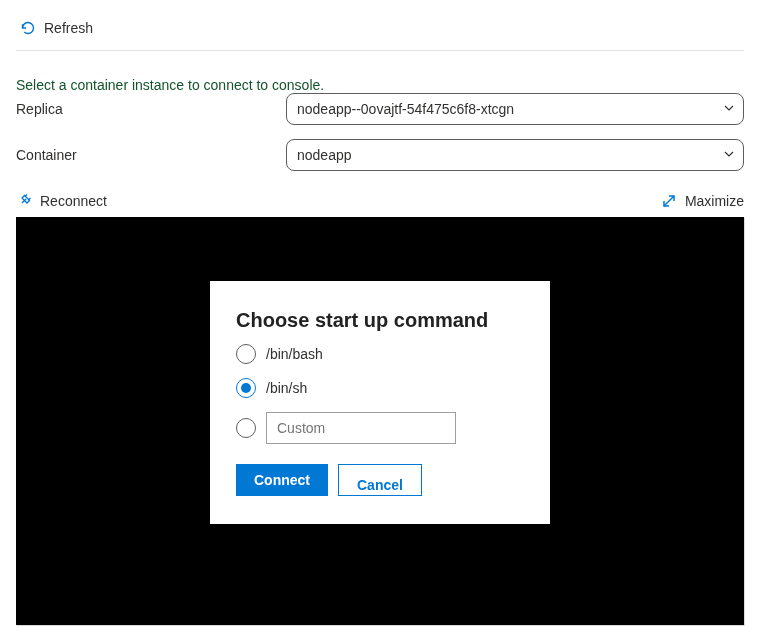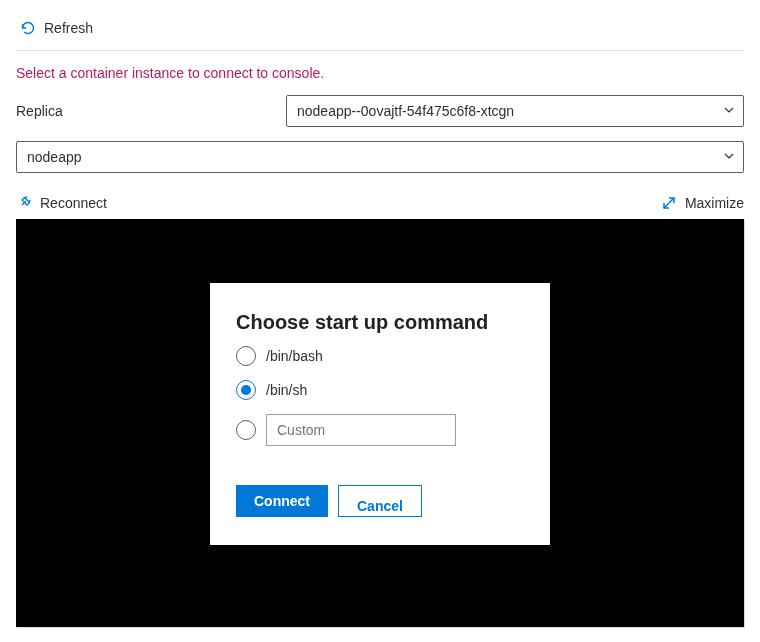--- a/index.html
+++ b/index.html
@@ -12,56 +12,55 @@
       font-size: 14px;
       color: #323130;
       background: #ffffff;
       width: 760px;
       padding: 10px 16px 20px 16px;
     }
     .toolbar {
       display: flex;
       padding: 6px 0 10px 0;
       border-bottom: 1px solid #e1dfdd;
-      margin-bottom: 14px;
+      margin-bottom: 26px;
     }
     .refresh-btn {
       display: flex;
       align-items: center;
       gap: 8px;
       background: none;
       border: none;
       cursor: pointer;
       color: #323130;
       font-size: 14px;
       padding: 4px 4px;
     }
     .refresh-btn svg {
       width: 16px;
       height: 16px;
     }
     .help-text {
-      margin-bottom: 14px;
-      color: #be185d;
+      color: #14532d;
     }
     .form-row {
       display: flex;
       align-items: center;
       margin-bottom: 14px;
     }
     .form-label {
       width: 270px;
       color: #323130;
       flex-shrink: 0;
     }
     .select {
       flex: 1;
       position: relative;
       border: 1px solid #605e5c;
-      border-radius: 2px;
+      border-radius: 8px;
       height: 32px;
       display: flex;
       align-items: center;
       padding: 0 30px 0 10px;
       cursor: pointer;
       background: #fff;
     }
     .select .chevron {
       position: absolute;
       right: 8px;
@@ -148,21 +147,21 @@
       border: 1px solid #a19f9d;
       height: 32px;
       padding: 0 10px;
       width: 190px;
       font-size: 14px;
       color: #605e5c;
     }
     .modal-actions {
       display: flex;
       gap: 10px;
-      margin-top: 39px;
+      margin-top: 20px;
     }
     .btn-primary {
       background: #0078d4;
       color: #fff;
       border: none;
       height: 32px;
       padding: 0 18px;
       font-size: 14px;
       font-weight: 600;
       cursor: pointer;
@@ -199,20 +198,21 @@
     <span>nodeapp--0ovajtf-54f475c6f8-xtcgn</span>
     <span class="chevron">
       <svg width="12" height="12" viewBox="0 0 12 12" fill="none" stroke="#323130" stroke-width="1.2">
           <path d="M2 4l4 4 4-4"></path>
         </svg>
     </span>
   </div>
 </div>
 
 <div class="form-row">
+  <div class="form-label">Container</div>
   <div class="select">
     <span>nodeapp</span>
     <span class="chevron">
       <svg width="12" height="12" viewBox="0 0 12 12" fill="none" stroke="#323130" stroke-width="1.2">
           <path d="M2 4l4 4 4-4"></path>
         </svg>
     </span>
   </div>
 </div>
 

